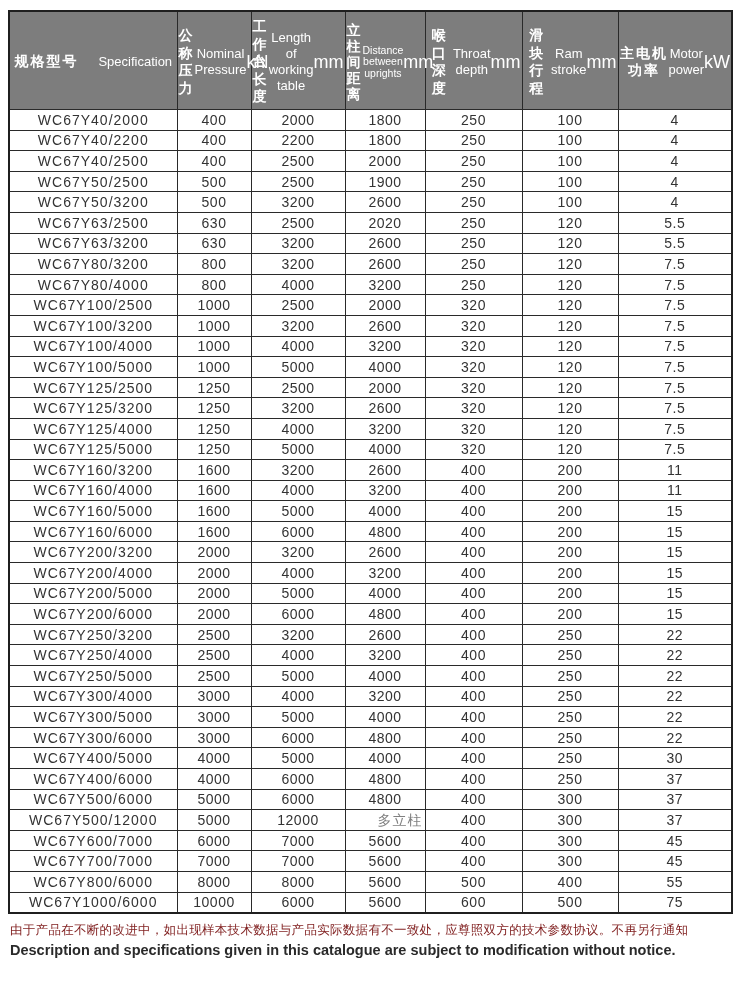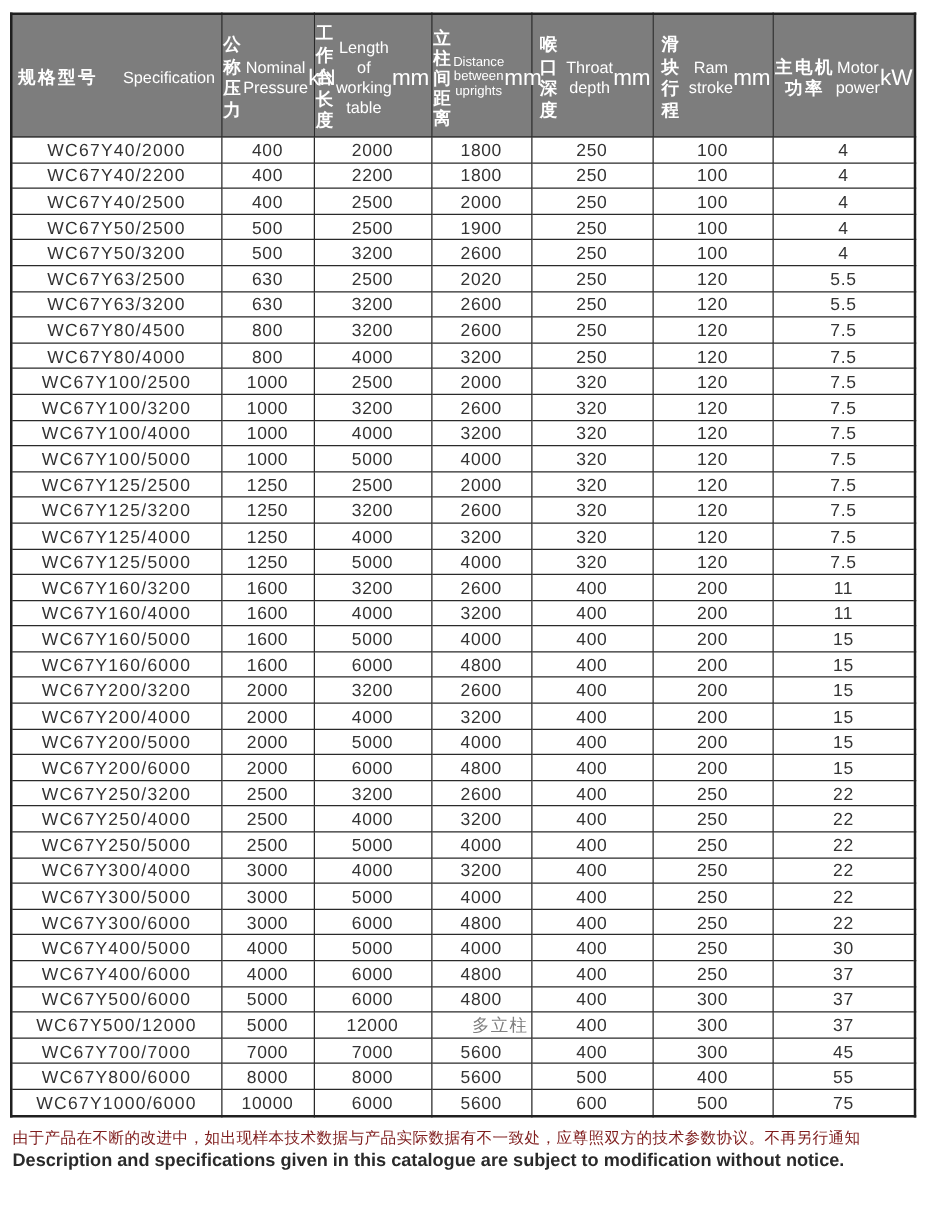--- a/index.html
+++ b/index.html
@@ -248,21 +248,21 @@
         <tr>
           <td class="spec">WC67Y63/3200</td>
           <td>630</td>
           <td>3200</td>
           <td>2600</td>
           <td>250</td>
           <td>120</td>
           <td>5.5</td>
         </tr>
         <tr>
-          <td class="spec">WC67Y80/4500</td>
+          <td class="spec">WC67Y80/3200</td>
           <td>800</td>
           <td>3200</td>
           <td>2600</td>
           <td>250</td>
           <td>120</td>
           <td>7.5</td>
         </tr>
         <tr>
           <td class="spec">WC67Y80/4000</td>
           <td>800</td>
@@ -498,20 +498,29 @@
           <td>37</td>
         </tr>
         <tr>
           <td class="spec">WC67Y500/12000</td>
           <td>5000</td>
           <td>12000</td>
           <td class="muted">多立柱</td>
           <td>400</td>
           <td>300</td>
           <td>37</td>
+        </tr>
+        <tr>
+          <td class="spec">WC67Y600/7000</td>
+          <td>6000</td>
+          <td>7000</td>
+          <td>5600</td>
+          <td>400</td>
+          <td>300</td>
+          <td>45</td>
         </tr>
         <tr>
           <td class="spec">WC67Y700/7000</td>
           <td>7000</td>
           <td>7000</td>
           <td>5600</td>
           <td>400</td>
           <td>300</td>
           <td>45</td>
         </tr>

